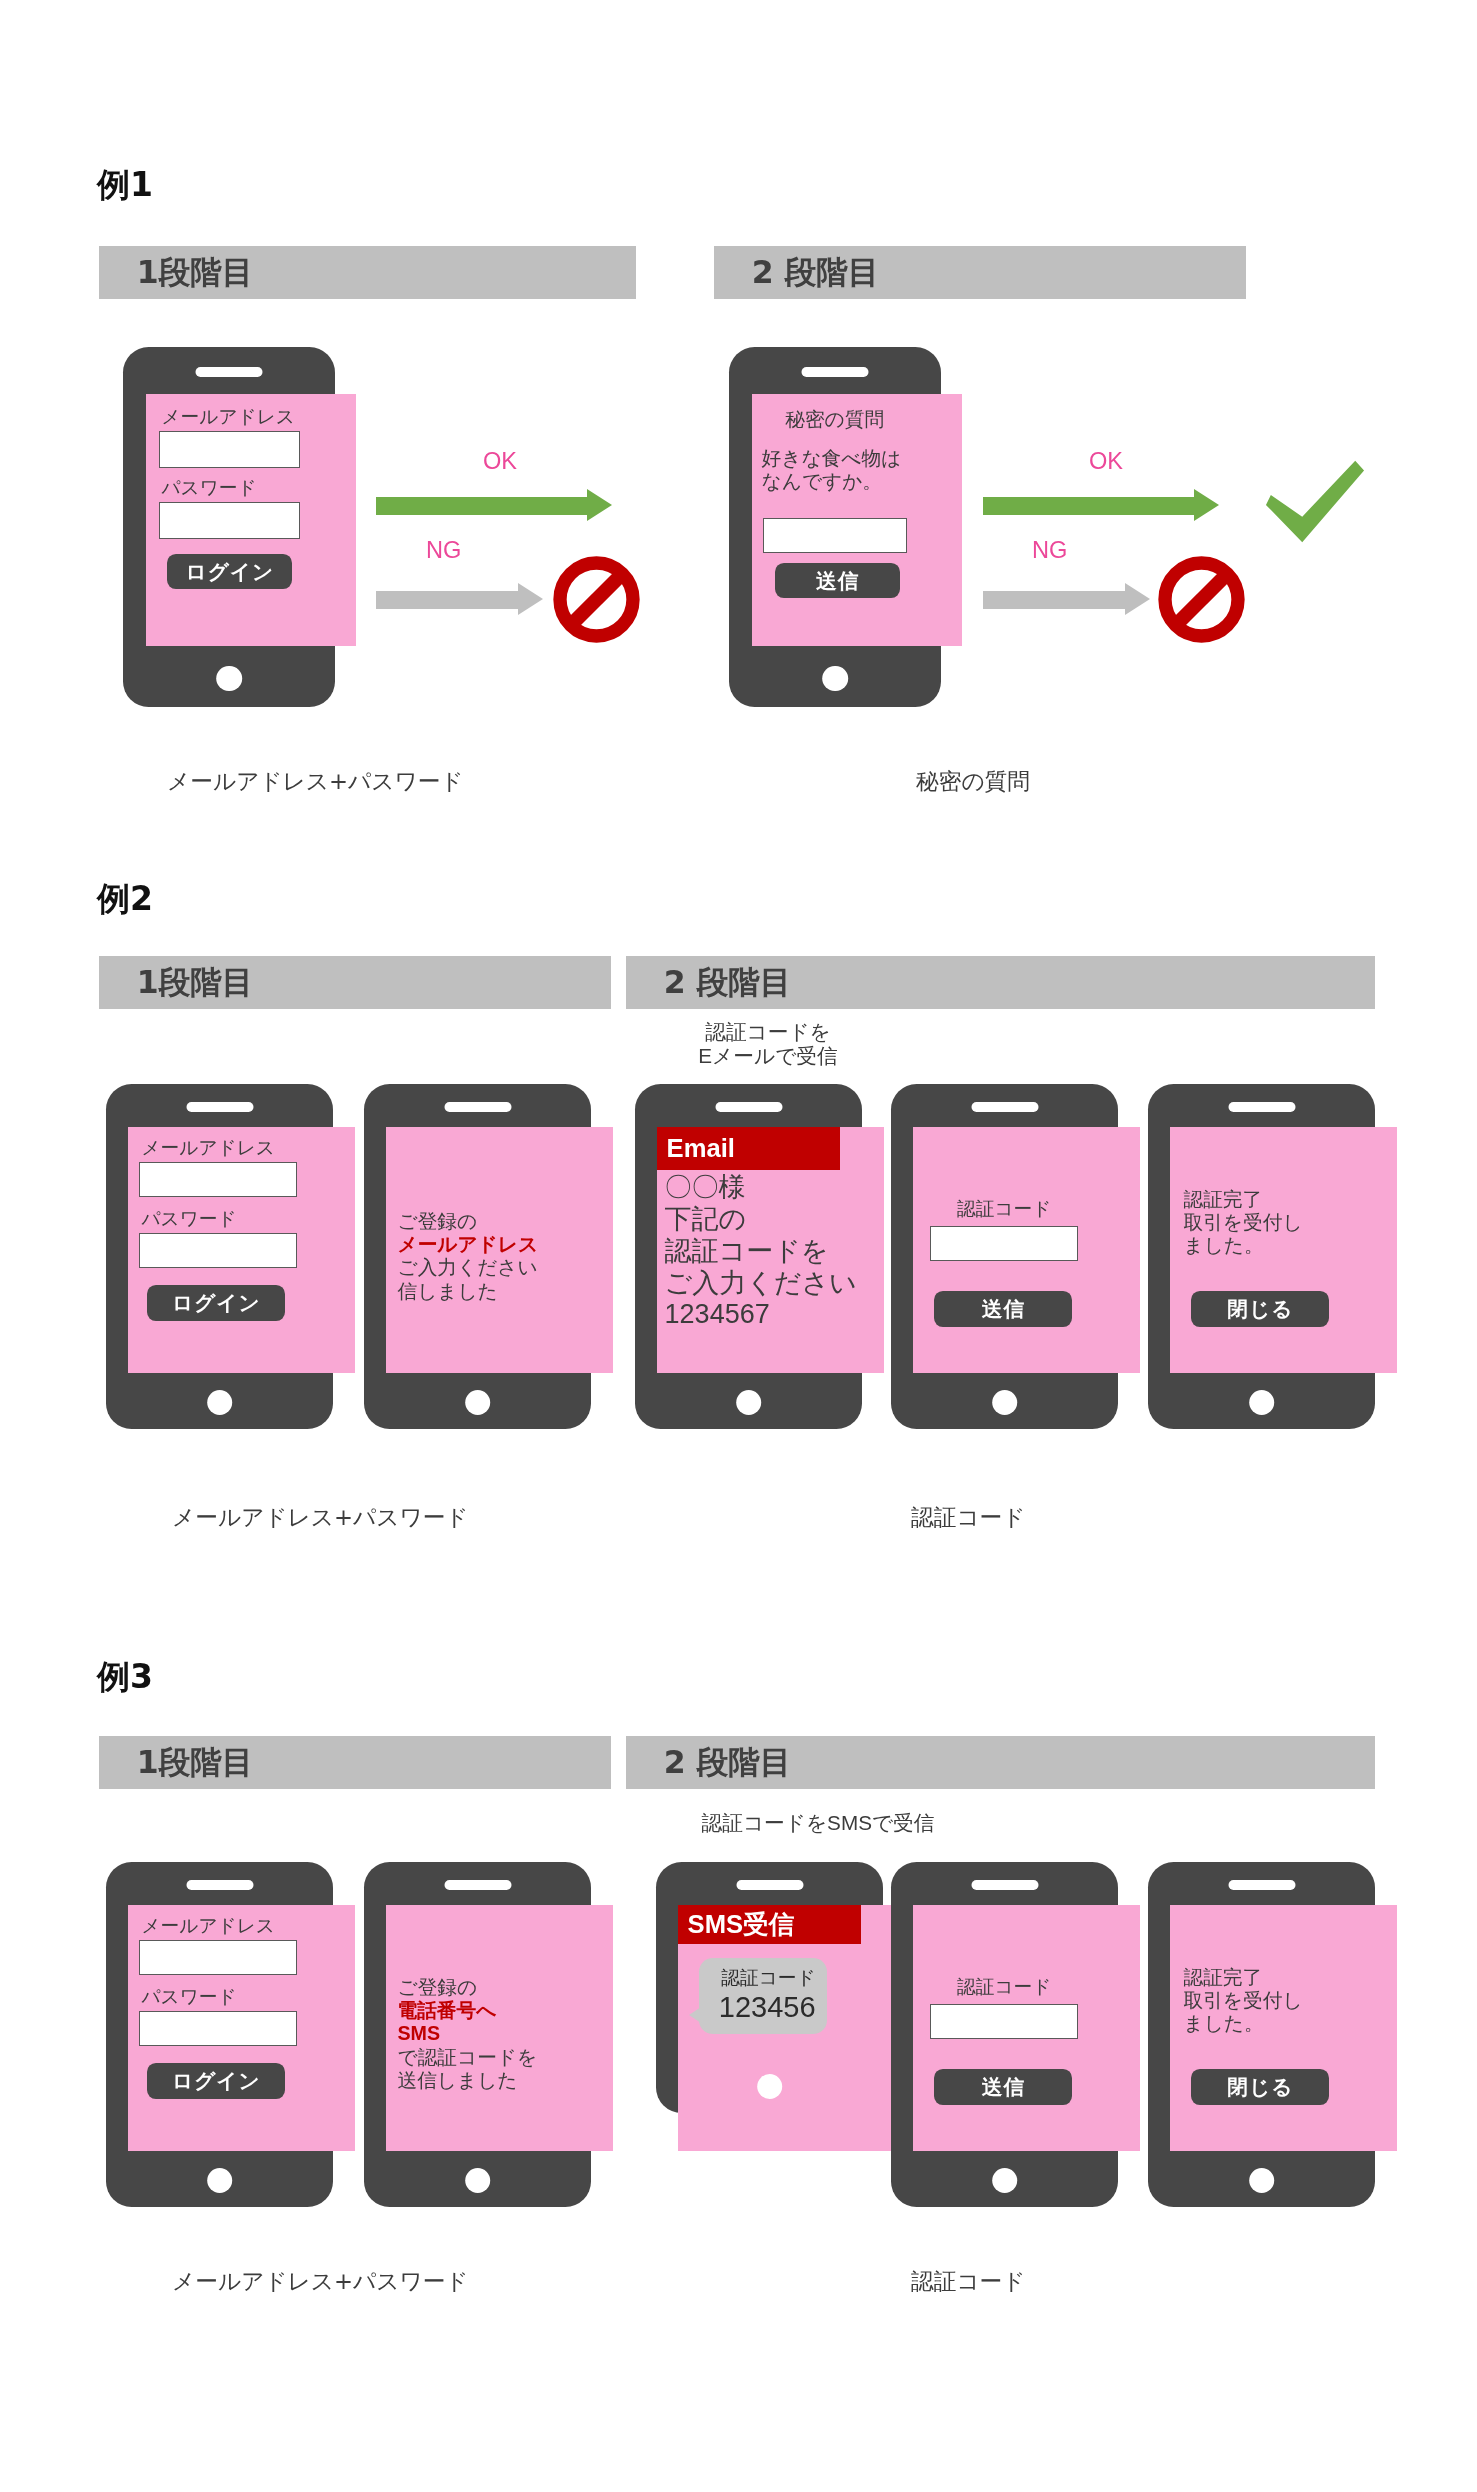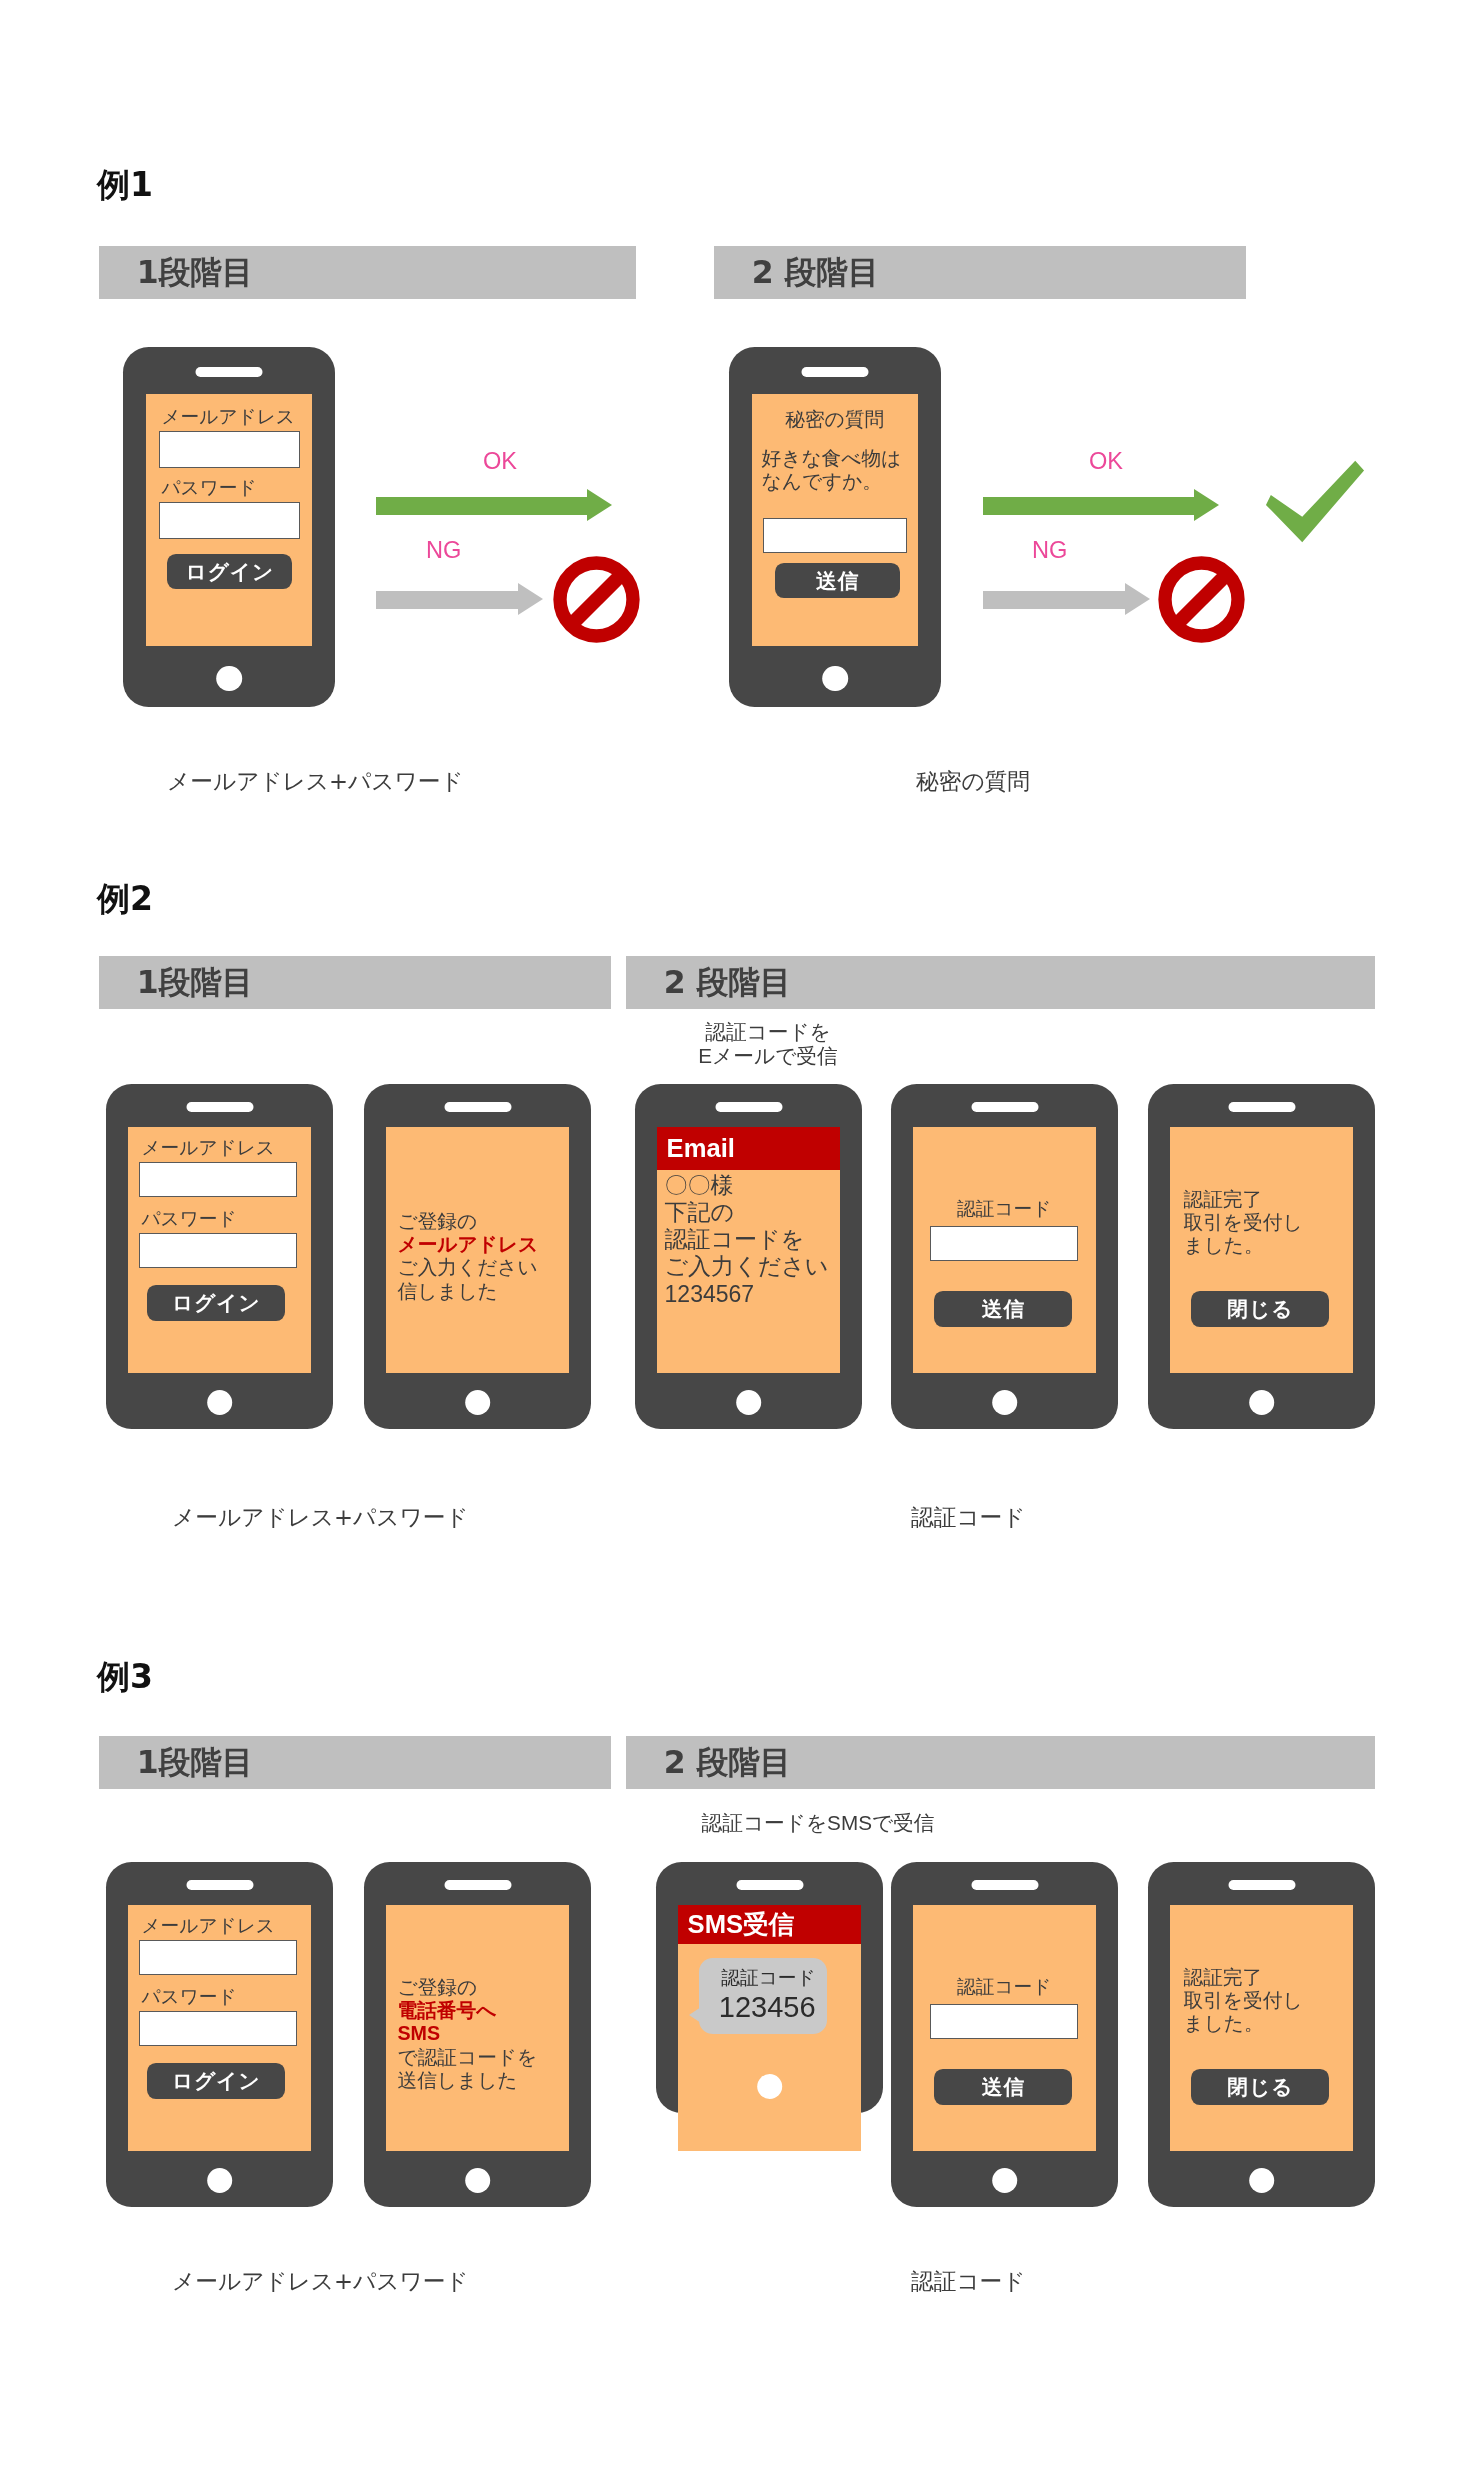--- a/index.html
+++ b/index.html
@@ -28,21 +28,21 @@
   }
   .phone .speaker{
     position:absolute;background:#ffffff;border-radius:7.9px;
     height:10.8px;left:50%;transform:translateX(-50%);
   }
   .phone .home{
     position:absolute;background:#ffffff;border-radius:50%;
     left:50%;transform:translateX(-50%);
   }
   .screen{
-    position:absolute;background:#fdba74;overflow:hidden;
+    position:absolute;background:#f9a8d4;overflow:hidden;padding-left:44px;
   }
 
   
   .lbl{font-size:18.7px;color:#3c3c3c;line-height:1.15;white-space:nowrap;}
   .field{
     border:1.6px solid #595959;background:#fff;box-sizing:border-box;
   }
   .btn{
     background:#474747;border-radius:8.9px;color:#fff;font-weight:bold;
     display:flex;align-items:center;justify-content:center;
@@ -206,21 +206,21 @@
     </div>
   </div>
   <div class="home" style="bottom:13.8px;width:25.6px;height:25.6px;"></div>
 </div>
 <div class="caption" style="left:172px;top:1502px;">メールアドレス+パスワード</div>
 
 <div class="phone" style="left:635px;top:1084px;width:227px;height:345px;">
   <div class="speaker" style="top:17.7px;width:67px;"></div>
   <div class="screen" style="left:21.7px;top:43px;width:183px;height:246px;">
     <div class="redbar" style="position:absolute;left:0;top:0;width:183px;height:43px;">Email</div>
-    <div class="body-txt" style="position:absolute;left:7.9px;top:45px;white-space:pre-line;font-size:23px;">〇〇様
+    <div class="body-txt" style="position:absolute;left:7.9px;top:45px;white-space:pre-line;font-size:27px;">〇〇様
 下記の
 認証コードを
 ご入力ください
 1234567</div>
   </div>
   <div class="home" style="bottom:13.8px;width:25.6px;height:25.6px;"></div>
 </div>
 
 <div class="phone" style="left:891px;top:1084px;width:227px;height:345px;">
   <div class="speaker" style="top:17.7px;width:67px;"></div>

